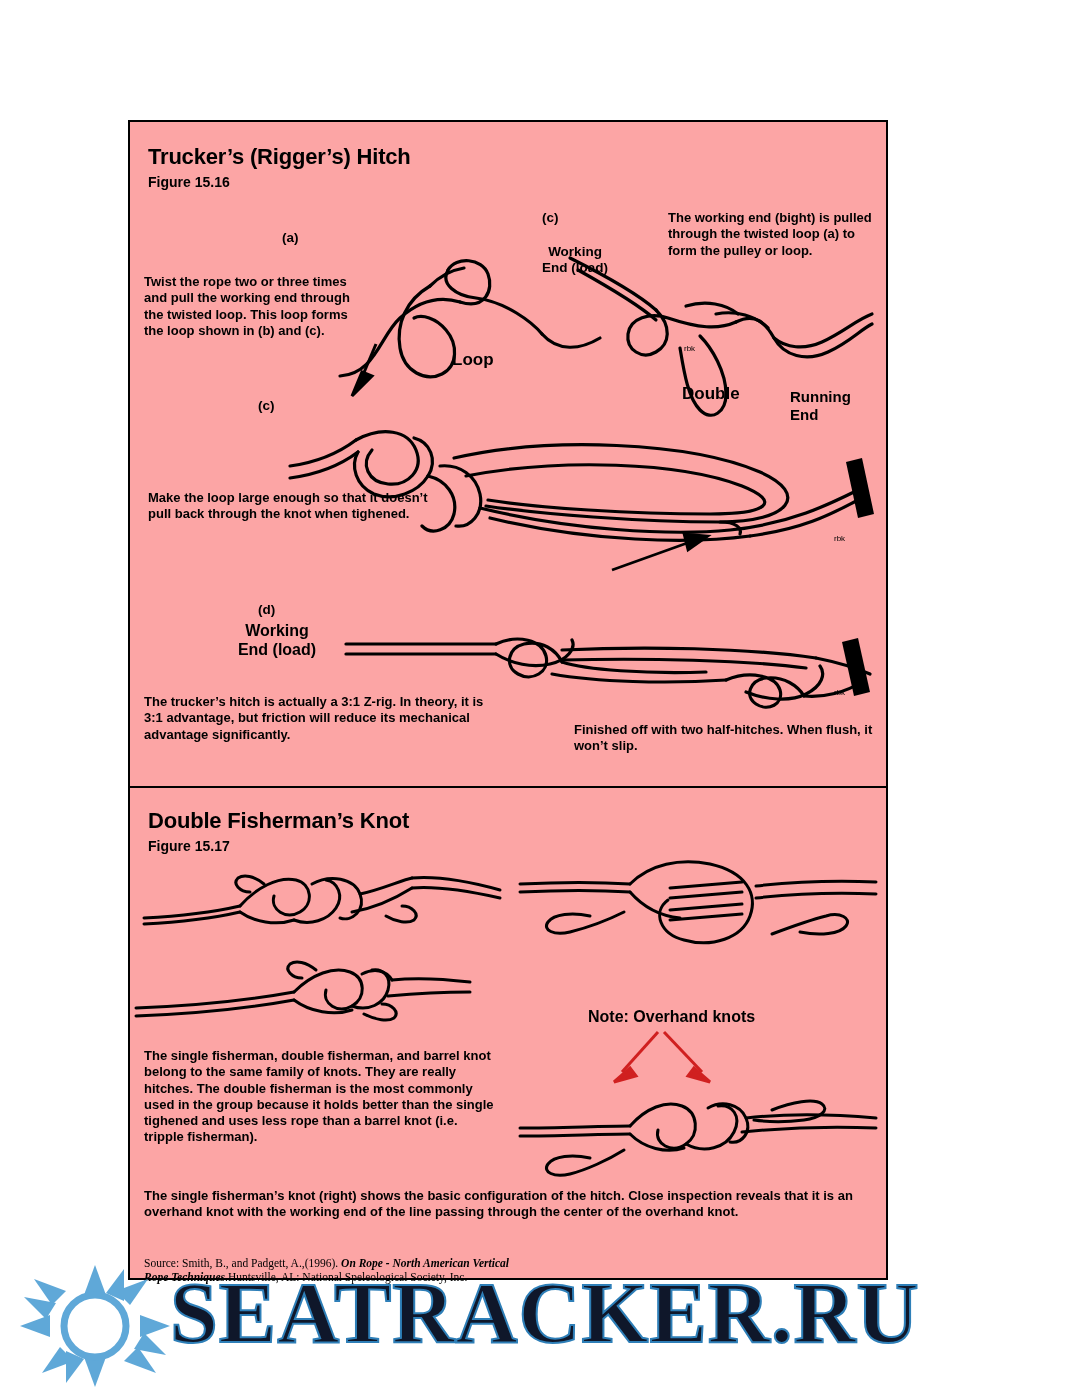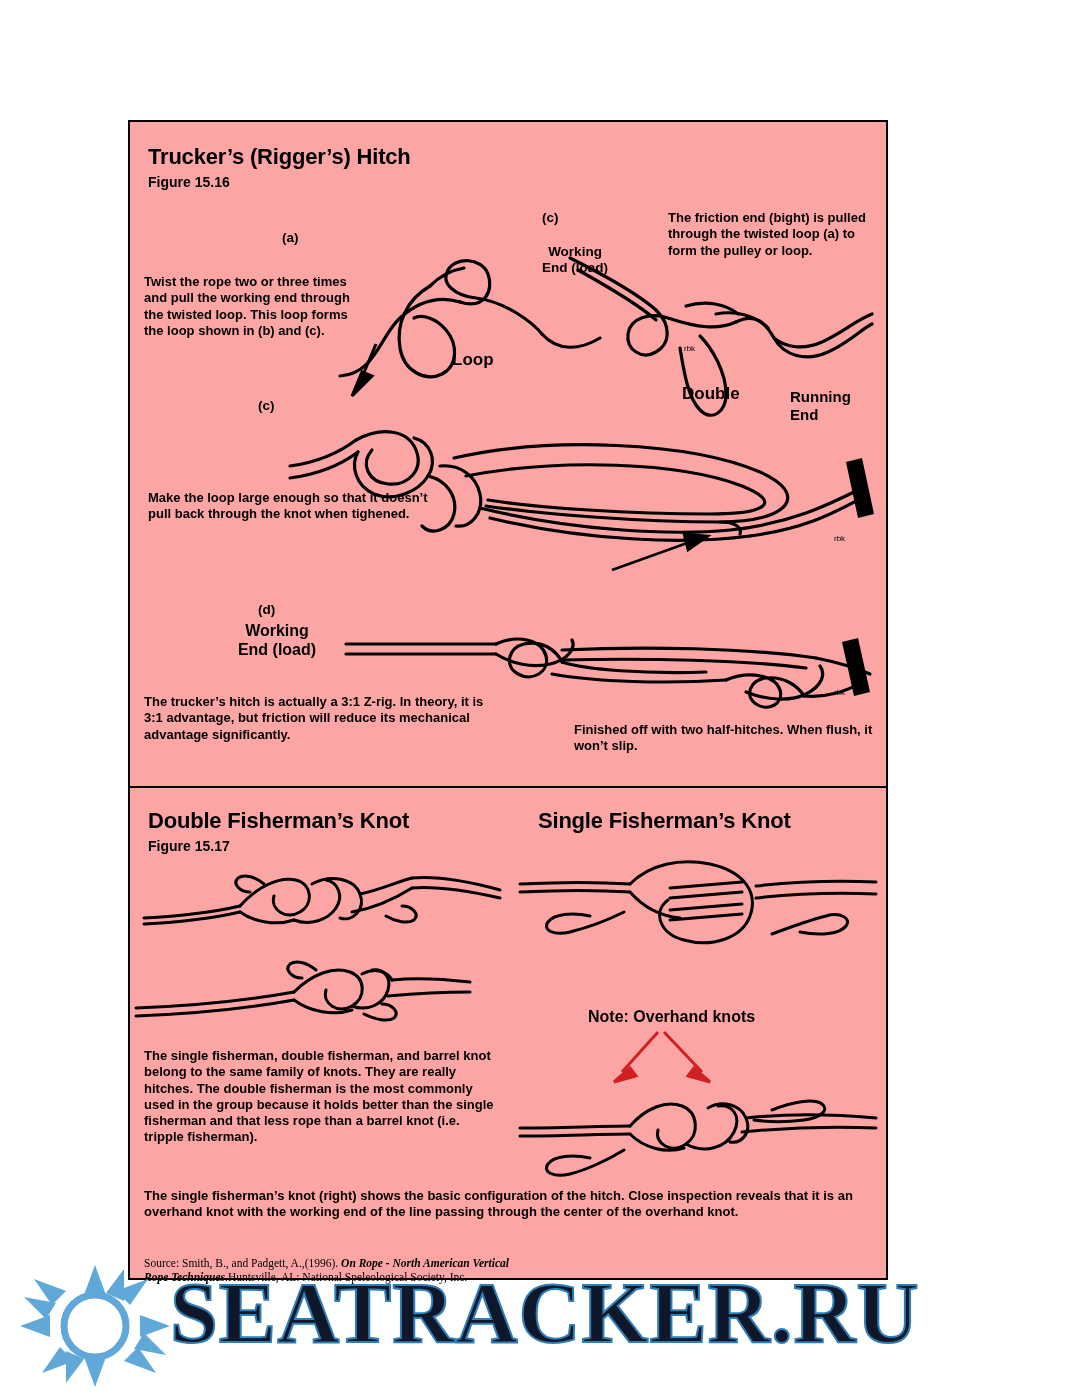--- a/index.html
+++ b/index.html
@@ -102,21 +102,21 @@
 
     <div class="abs lbl" style="left:152px; top:108px;">(a)</div>
 
     <div class="abs lbl" style="left:412px; top:88px;">(c)</div>
 
     <div class="abs lbl" style="left:390px; top:122px; width:110px; text-align:center; white-space:pre-line;">Working
 End (load)</div>
 
     <div class="abs body-txt" style="left:14px; top:152px; width:210px;">Twist the rope two or three times and pull the working end through the twisted loop. This loop forms the loop shown in (b) and (c).</div>
 
-    <div class="abs body-txt" style="left:538px; top:88px; width:208px;">The friction end (bight) is pulled through the twisted loop (a) to form the pulley or loop.</div>
+    <div class="abs body-txt" style="left:538px; top:88px; width:208px;">The working end (bight) is pulled through the twisted loop (a) to form the pulley or loop.</div>
 
     <div class="abs" style="left:322px; top:228px; font-size:17px; font-weight:bold;">Loop</div>
 
     <div class="abs" style="left:552px; top:262px; font-size:17px; font-weight:bold;">Double</div>
 
     <div class="abs lbl" style="left:660px; top:266px; width:92px; text-align:left; white-space:pre-line; font-size:15px;">Running
 End</div>
 
     <div class="abs small-rbk" style="left:554px; top:222px;">rbk</div>
     <div class="abs small-rbk" style="left:704px; top:412px;">rbk</div>
@@ -212,21 +212,20 @@
       </g>
       <polygon points="496,12 512,8 524,62 508,66" fill="#000"></polygon>
     </svg>
 
   </div>
 
   <div class="panel-bottom">
 
     <div class="abs title" style="left:18px; top:20px;">Double Fisherman’s Knot</div>
     <div class="abs figno" style="left:18px; top:50px;">Figure 15.17</div>
-    <div class="abs title" style="left:408px; top:20px;">Single Fisherman’s Knot</div>
 
     <svg class="abs" style="left:14px; top:72px;" width="360" height="90" viewBox="0 0 360 90">
       <g fill="none" stroke="#000" stroke-width="3" stroke-linecap="round">
         <path d="M0 58 C 40 56, 70 52, 96 46"></path>
         <path d="M0 64 C 40 62, 70 58, 96 52"></path>
         <path d="M96 46 C 112 28, 134 16, 152 20 C 168 24, 170 44, 156 52 C 142 60, 126 50, 130 36"></path>
         <path d="M96 52 C 110 62, 132 66, 150 60"></path>
         <path d="M150 60 C 166 66, 184 60, 192 48 C 200 36, 194 22, 182 20"></path>
         <path d="M168 24 C 186 14, 210 18, 216 34 C 222 50, 208 62, 196 58"></path>
         <path d="M216 34 C 236 30, 258 20, 268 18"></path>
@@ -293,21 +292,21 @@
         <path d="M110 50 C 124 64, 146 70, 164 64"></path>
         <path d="M166 60 C 184 70, 206 64, 214 48 C 222 32, 212 20, 198 22"></path>
         <path d="M188 24 C 202 16, 220 20, 226 34 C 232 48, 222 60, 210 58"></path>
         <path d="M226 34 C 262 30, 310 30, 356 34"></path>
         <path d="M222 48 C 262 44, 310 42, 356 44"></path>
         <path d="M70 74 C 52 70, 34 72, 28 80 C 22 88, 34 94, 50 90 C 66 86, 88 76, 104 66"></path>
         <path d="M252 26 C 272 18, 294 14, 302 20 C 310 26, 300 34, 284 36 C 268 38, 248 38, 234 36"></path>
       </g>
     </svg>
 
-    <div class="abs body-txt" style="left:14px; top:260px; width:350px;">The single fisherman, double fisherman, and barrel knot belong to the same family of knots. They are really hitches. The double fisherman is the most commonly used in the group because it holds better than the single fisherman and that less rope than a barrel knot (i.e. tripple fisherman).</div>
+    <div class="abs body-txt" style="left:14px; top:260px; width:350px;">The single fisherman, double fisherman, and barrel knot belong to the same family of knots. They are really hitches. The double fisherman is the most commonly used in the group because it holds better than the single tighened and uses less rope than a barrel knot (i.e. tripple fisherman).</div>
 
     <div class="abs body-txt" style="left:14px; top:400px; width:712px;">The single fisherman’s knot (right) shows the basic configuration of the hitch. Close inspection reveals that it is an overhand knot with the working end of the line passing through the center of the overhand knot.</div>
 
     <div class="abs src" style="left:14px; top:468px; width:640px;">
       <span>Source: Smith, B., and Padgett, A.,(1996).</span>
       <i>On Rope - North American Vertical</i><br>
       <i>Rope Techniques</i><span>.Huntsville, AL: National Speleological Society, Inc.</span>
     </div>
 
   </div>

